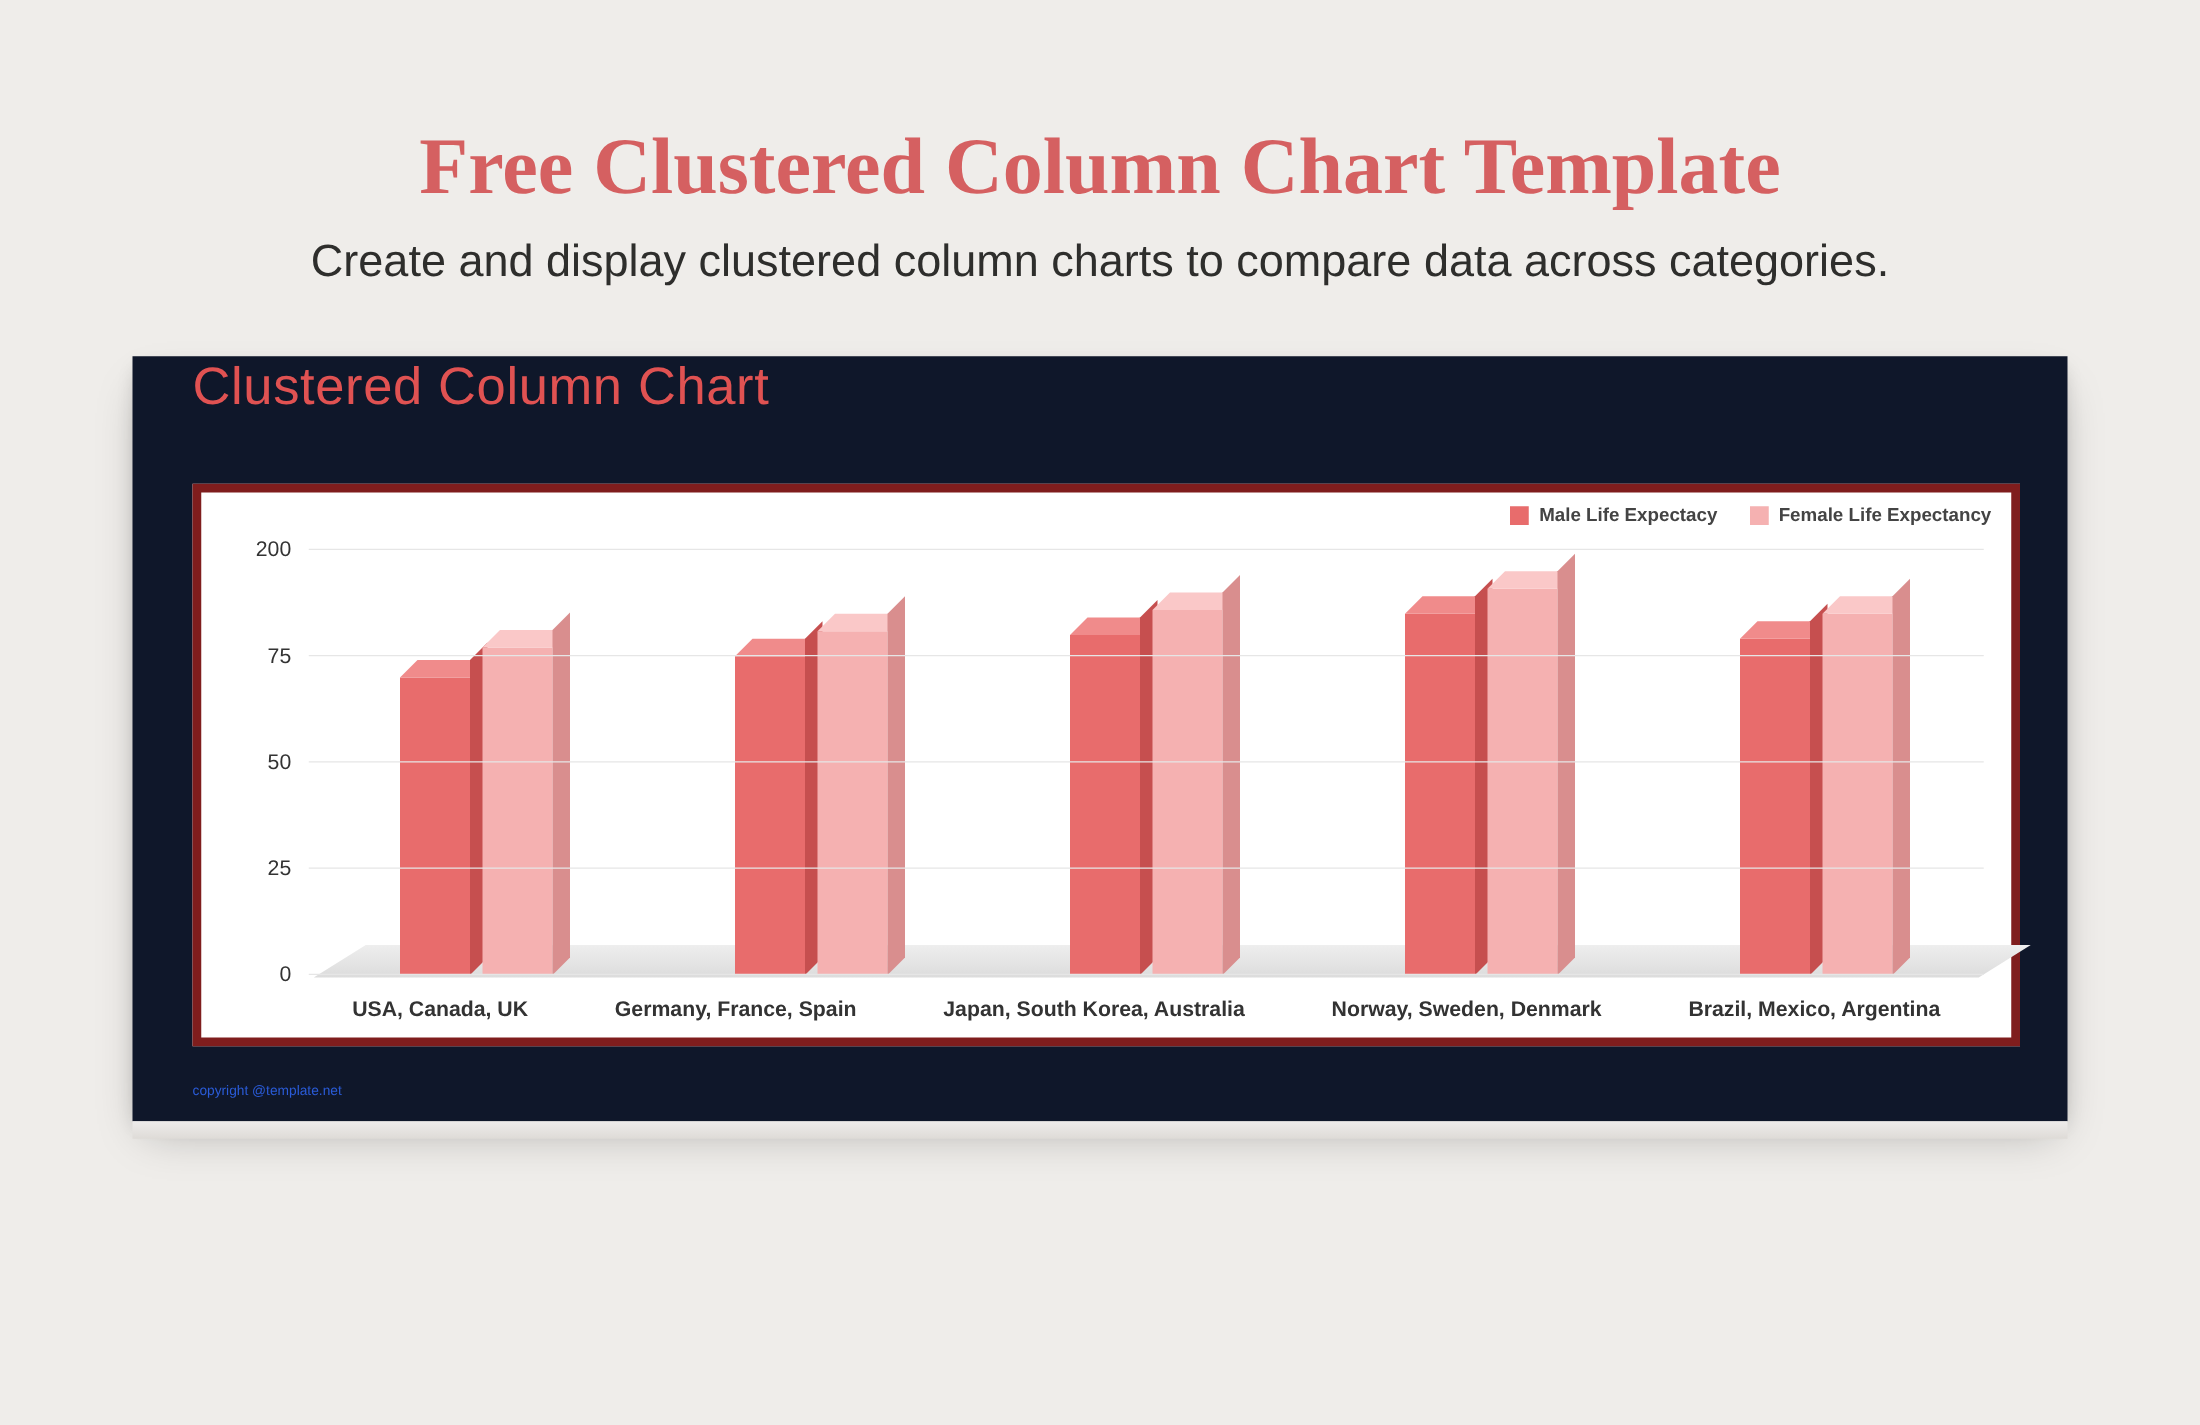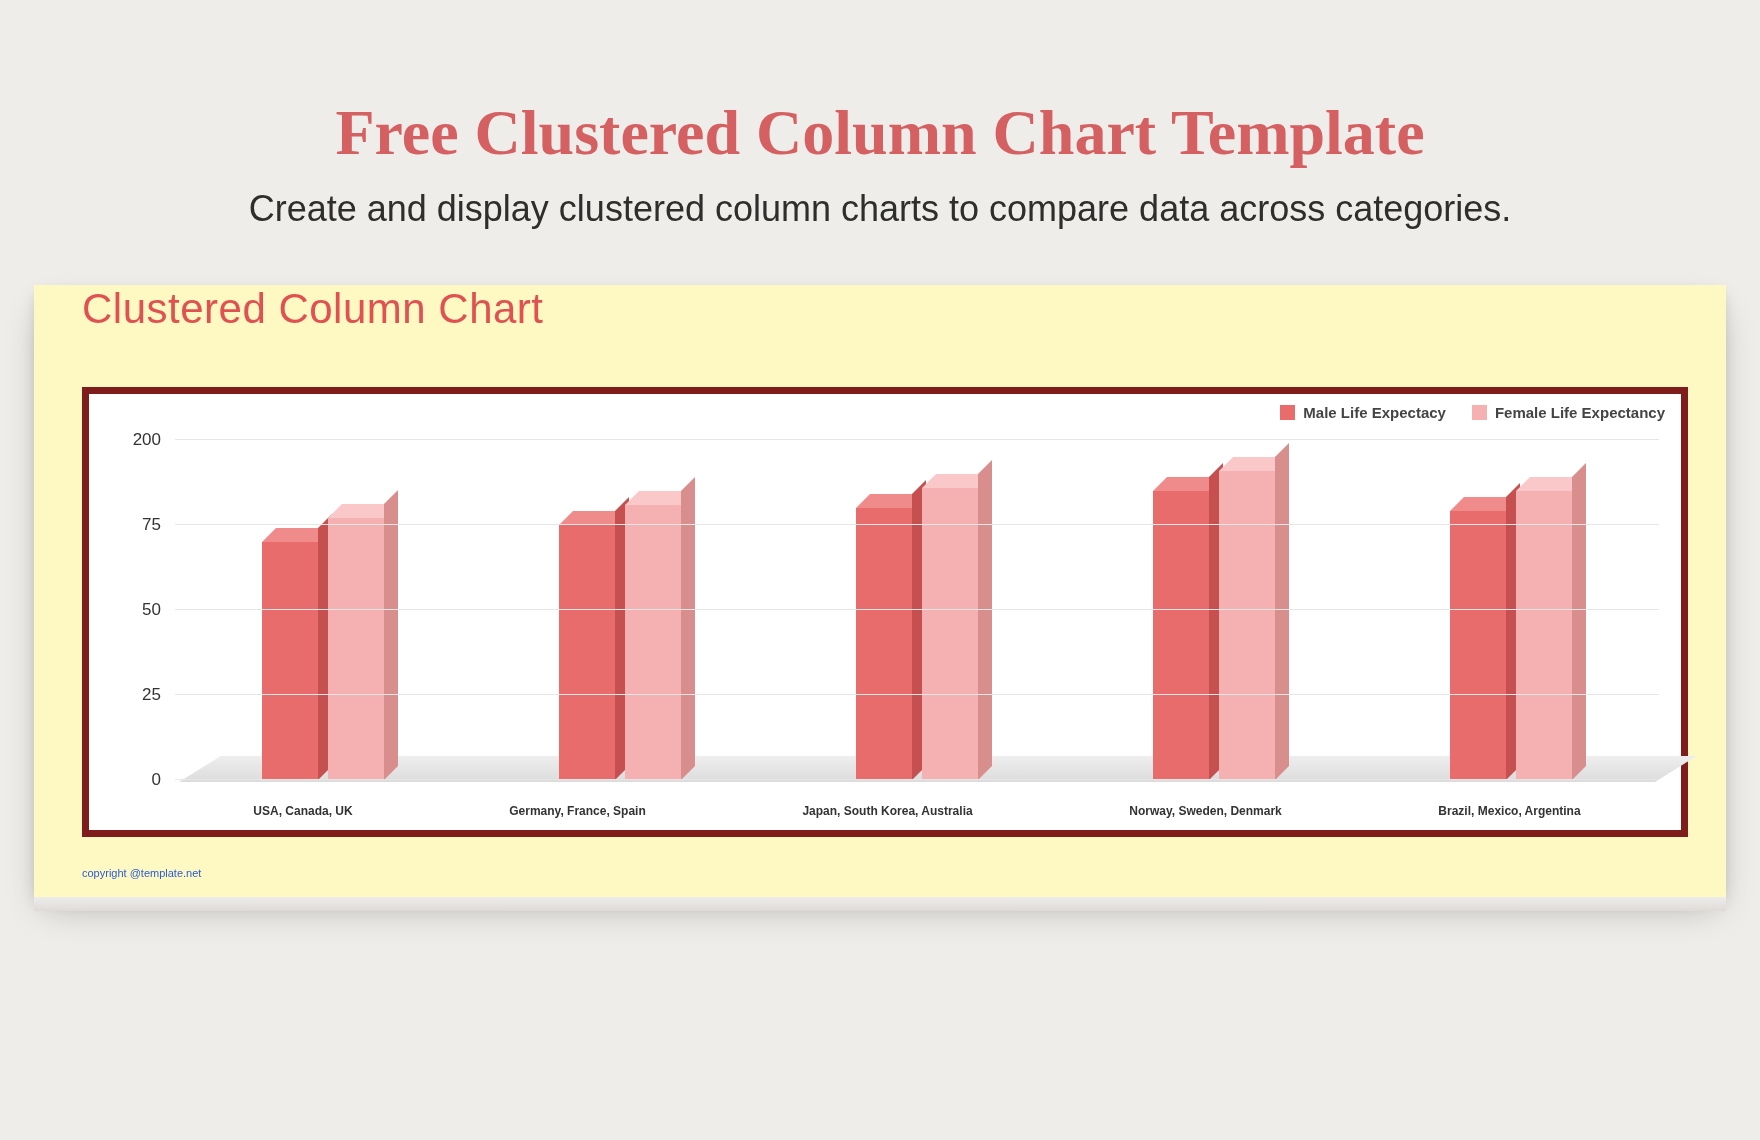--- a/index.html
+++ b/index.html
@@ -1,38 +1,38 @@
 <!DOCTYPE html>
 <html><head>
 <meta charset="utf-8">
 <style>
   html,body{margin:0;padding:0;width:1760px;height:1140px;background:#efedea;font-family:Arial,Helvetica,sans-serif;overflow:hidden}
   .page-title{font-family:Georgia,'Times New Roman',serif;font-size:64px;font-weight:700;color:#d56061;text-align:center;margin:96px 0 18px 0}
   .page-subtitle{font-size:36px;color:#2e2e2c;text-align:center;margin:0 0 55px 0}
-  .card{position:relative;margin:16px auto;width:1692px;height:612px;background:#fef9c3;box-shadow:0 18px 35px -10px rgba(0,0,0,.28),0 6px 14px -3px rgba(0,0,0,.15)}
+  .card{position:relative;margin:16px auto;width:1548px;height:612px;background:#0f172a;box-shadow:0 18px 35px -10px rgba(0,0,0,.28),0 6px 14px -3px rgba(0,0,0,.15)}
   .card-bottom-edge{position:absolute;left:0;right:0;bottom:-14px;height:14px;background:linear-gradient(#eeeceb,#dedbd7)}
   .chart-title{font-size:42px;color:#e05252;margin:28px 0 8px 48px;letter-spacing:.5px}
   .chart-box{position:absolute;left:48px;right:38px;top:102px;bottom:60px;border:7px solid #7f1d1d;background:#fff}
   
   .legend{position:absolute;right:16px;top:10px;display:flex;gap:26px;font-size:15px;font-weight:700;color:#444}
   .legend-item{display:flex;align-items:center;gap:8px}
   .swatch{width:15px;height:15px}
   
   .plot{position:absolute;left:86px;right:22px;top:46px;bottom:50px}
   .yaxis{position:absolute;left:0;top:46px;bottom:50px;width:86px}
   .ytick{position:absolute;right:14px;font-size:17px;color:#333;transform:translateY(50%)}
   .grid{position:absolute;left:0;right:0;height:1px;background:#e6e6e6}
   .floor{position:absolute;left:4px;right:4px;bottom:-2px;height:26px;transform:skewX(-58deg);transform-origin:bottom left;background:linear-gradient(#eeeeee,#dcdcdc)}
   .clusters{position:absolute;left:0;right:0;bottom:0;top:0;display:flex;justify-content:space-around;align-items:flex-end}
   .cluster{display:flex;align-items:flex-end;gap:10px;position:relative}
   .bar3d{position:relative}
   .bar3d .front{width:56px;background:var(--front)}
   .bar3d .top{position:absolute;left:0;top:-14px;width:56px;height:14px;transform:skewX(-45deg);transform-origin:bottom left;background:var(--top)}
   .bar3d .side{position:absolute;right:-14px;top:-14px;width:14px;bottom:0;transform:skewY(-45deg);transform-origin:top left;background:var(--side)}
-  .xlabels{position:absolute;left:86px;right:22px;bottom:12px;display:flex;justify-content:space-around;font-size:12px;font-weight:700;color:#333}
+  .xlabels{position:absolute;left:86px;right:22px;bottom:12px;display:flex;justify-content:space-around;font-size:17px;font-weight:700;color:#333}
   .xlabel{text-align:center;white-space:nowrap}
   .copyright{position:absolute;left:48px;bottom:18px;font-size:11px;color:#2a5bd7}
 </style>
 </head>
 <body>
 
 <h1 class="page-title">Free Clustered Column Chart Template</h1>
 <p class="page-subtitle">Create and display clustered column charts to compare data across categories.</p>
 
 <div class="card">

